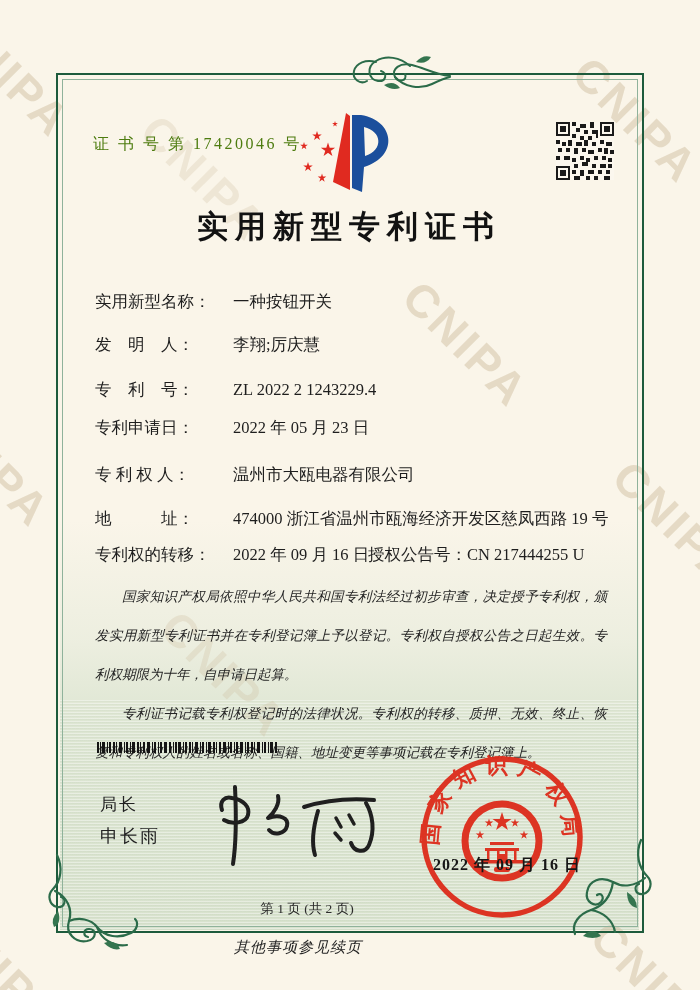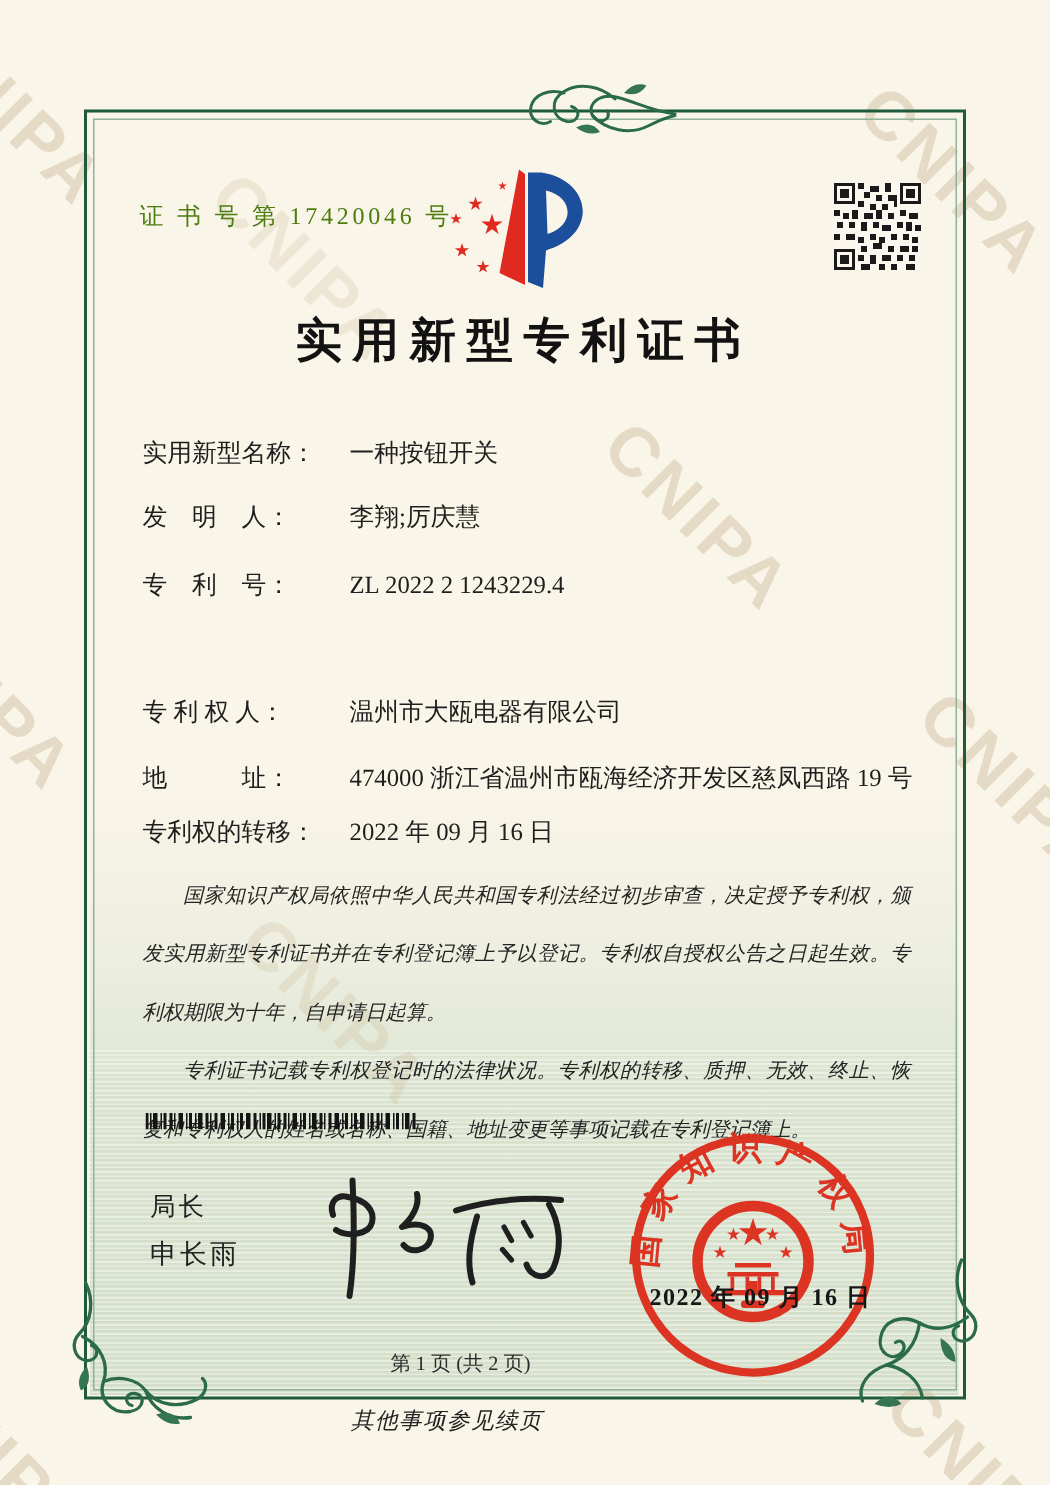--- a/index.html
+++ b/index.html
@@ -216,28 +216,34 @@
 
   <div class="field" style="top:291px;">
     <span class="lab">实用新型名称：</span><span>一种按钮开关</span>
   </div>
   <div class="field" style="top:334px;">
     <span class="lab">发　明　人：</span><span>李翔;厉庆慧</span>
   </div>
   <div class="field" style="top:379px;">
     <span class="lab">专　利　号：</span><span>ZL 2022 2 1243229.4</span>
   </div>
+  <div class="field" style="top:417px;">
+    <span class="lab">专利申请日：</span><span>2022 年 05 月 23 日</span>
+  </div>
   <div class="field" style="top:464px;">
     <span class="lab">专 利 权 人：</span><span>温州市大瓯电器有限公司</span>
   </div>
   <div class="field" style="top:508px;">
     <span class="lab">地　　　址：</span><span>474000  浙江省温州市瓯海经济开发区慈凤西路 19 号</span>
   </div>
   <div class="field" style="top:544px;">
     <span class="lab">专利权的转移：</span><span>2022 年 09 月 16 日</span>
+  </div>
+  <div class="grant-no">
+    <span>授权公告号：</span><span>CN 217444255 U</span>
   </div>
 
   <div class="paras">
     <p>国家知识产权局依照中华人民共和国专利法经过初步审查，决定授予专利权，颁发实用新型专利证书并在专利登记簿上予以登记。专利权自授权公告之日起生效。专利权期限为十年，自申请日起算。</p>
     <p>专利证书记载专利权登记时的法律状况。专利权的转移、质押、无效、终止、恢复和专利权人的姓名或名称、国籍、地址变更等事项记载在专利登记簿上。</p>
   </div>
 
   <svg class="barcode" width="181" height="11" viewBox="0 0 181 11">
     <path fill="#141414" d="M0 0h2v11h-2z M3 0h1v11h-1z M5 0h3v11h-3z M10 0h1v11h-1z M12 0h2v11h-2z M16 0h2v11h-2z M19 0h1v11h-1z M22 0h3v11h-3z M27 0h1v11h-1z M29 0h2v11h-2z M33 0h1v11h-1z M35 0h3v11h-3z M40 0h2v11h-2z M43 0h1v11h-1z M46 0h2v11h-2z M50 0h3v11h-3z M55 0h1v11h-1z M57 0h2v11h-2z M61 0h1v11h-1z M63 0h2v11h-2z M67 0h3v11h-3z M72 0h2v11h-2z M76 0h1v11h-1z M78 0h2v11h-2z M81 0h3v11h-3z M86 0h1v11h-1z M88 0h2v11h-2z M92 0h2v11h-2z M95 0h1v11h-1z M98 0h3v11h-3z M103 0h1v11h-1z M105 0h2v11h-2z M109 0h1v11h-1z M111 0h3v11h-3z M116 0h2v11h-2z M119 0h1v11h-1z M122 0h2v11h-2z M126 0h3v11h-3z M131 0h1v11h-1z M133 0h2v11h-2z M137 0h1v11h-1z M139 0h2v11h-2z M143 0h3v11h-3z M148 0h1v11h-1z M150 0h2v11h-2z M154 0h2v11h-2z M157 0h1v11h-1z M160 0h3v11h-3z M165 0h1v11h-1z M167 0h2v11h-2z M171 0h1v11h-1z M173 0h3v11h-3z M178 0h2v11h-2z"></path>
   </svg>

